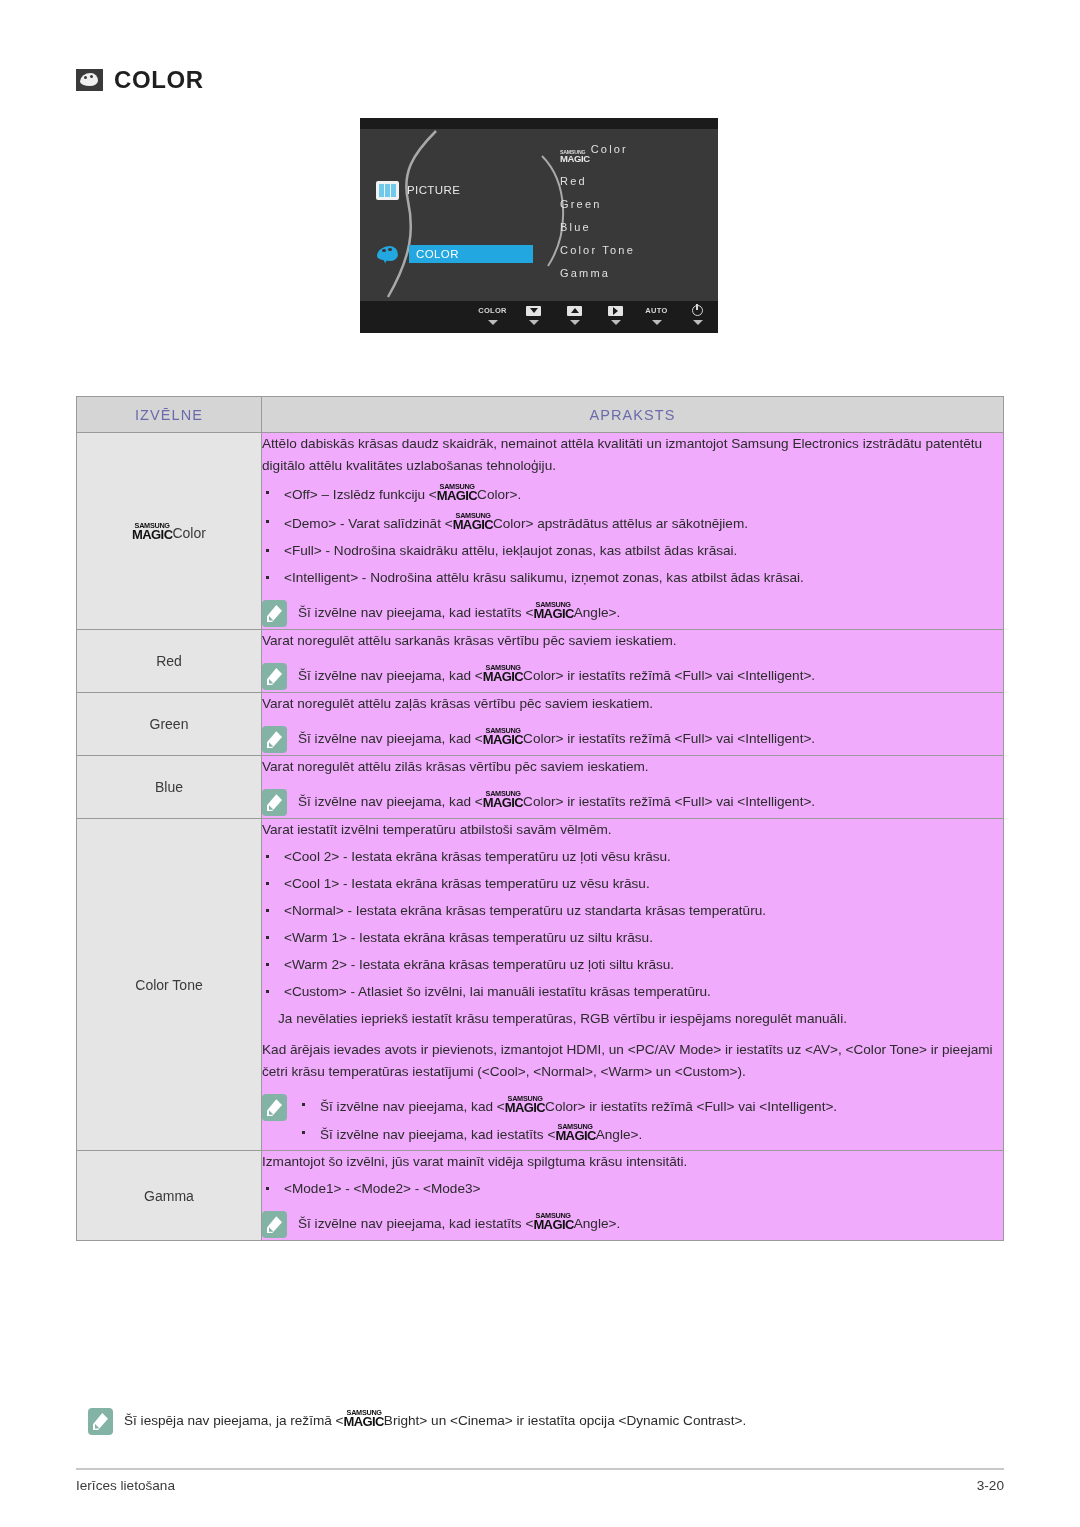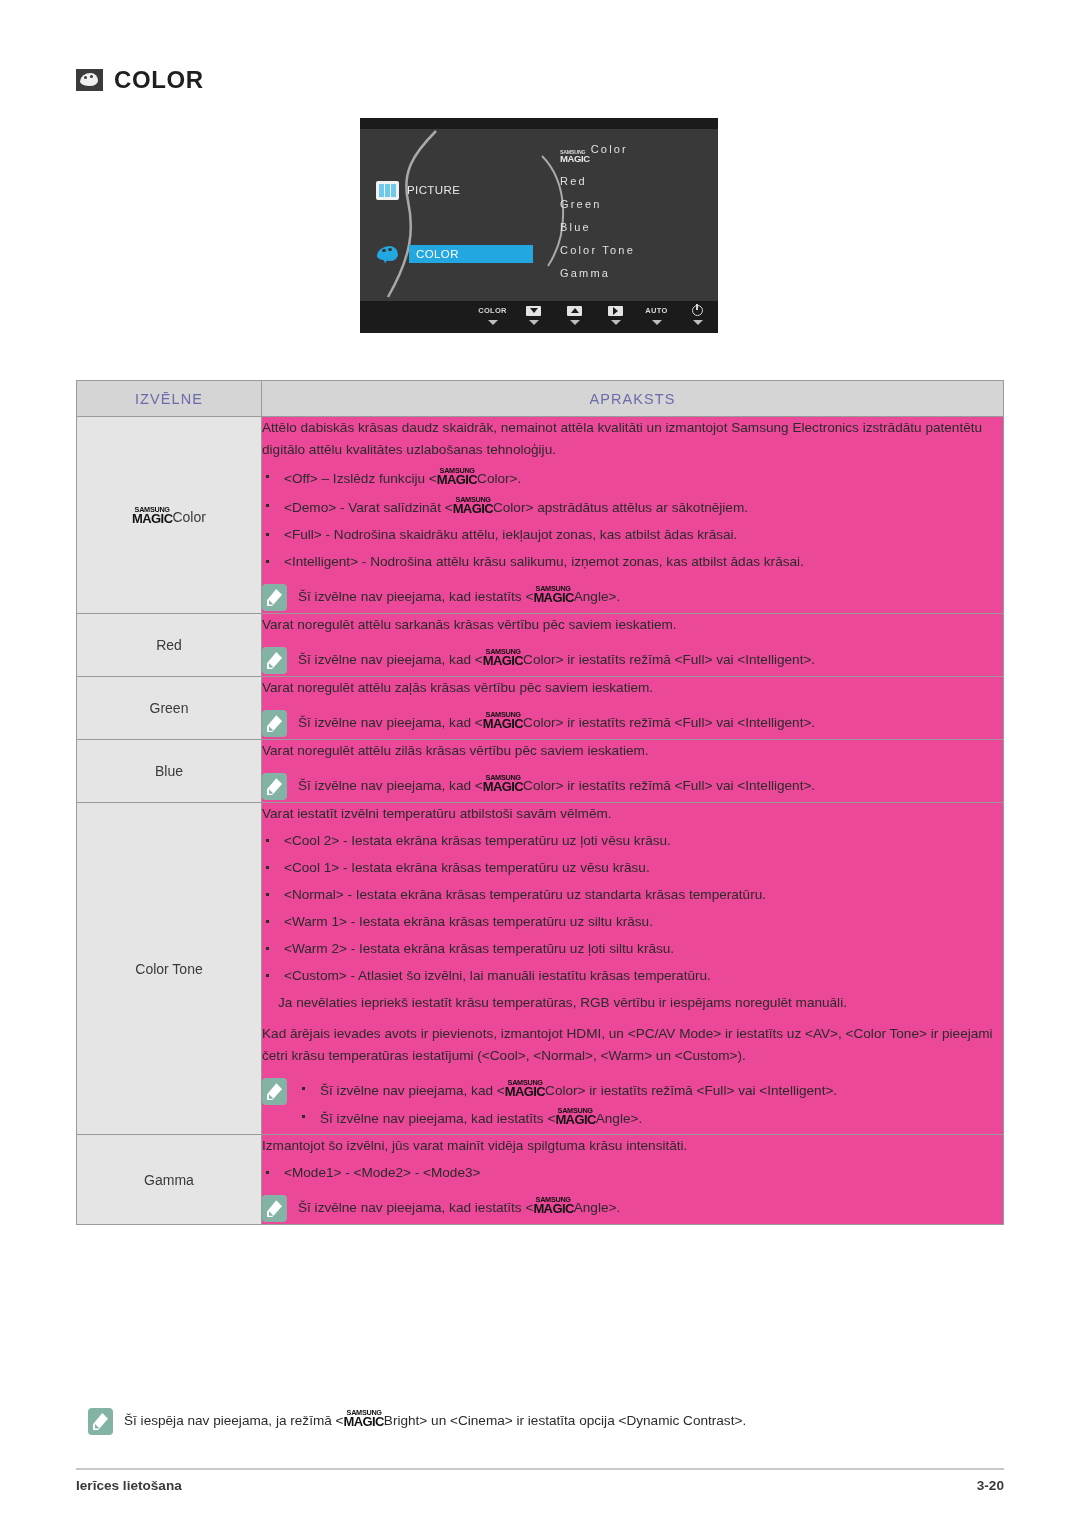--- a/index.html
+++ b/index.html
@@ -324,21 +324,21 @@
     width:0;height:0;
     border-left:5px solid transparent;
     border-right:5px solid transparent;
     border-top:5px solid #bdbdbd;
   }
 
   
   table.spec {
     position: absolute;
     left: 76px;
-    top: 380px;
+    top: 396px;
     width: 928px;
     border-collapse: collapse;
     table-layout: fixed;
   }
   table.spec th, table.spec td {
     border: 1px solid #9a9a9a;
     vertical-align: middle;
     padding: 0;
   }
   table.spec th {
@@ -351,21 +351,21 @@
     text-align: center;
   }
   td.menucol {
     background: #e5e5e5;
     text-align: center;
     font-size: 14px;
     color: #3a3a3a;
     width: 185px;
   }
   td.desc {
-    background: #ec4899;
+    background: #f0abfc;
     padding: 12px 16px 12px 16px;
     font-size: 13.6px;
     line-height: 1.62;
     color: #2b2b2b;
     margin-left: 28px;
   }
   .para { margin: 0 0 2px 0; }
   .para.tight { margin-bottom: 0; }
   ul.b {
     list-style: none;
@@ -451,21 +451,20 @@
   }
   .footer {
     position: absolute;
     left: 76px;
     top: 1478px;
     width: 928px;
     display: flex;
     justify-content: space-between;
     font-size: 13.6px;
     color: #3a3a3a;
-    font-weight: bold;
   }
 
   
   .smagic {
     display: inline-block;
     text-align: center;
     line-height: 1;
     vertical-align: baseline;
     position: relative;
     top: 1px;

